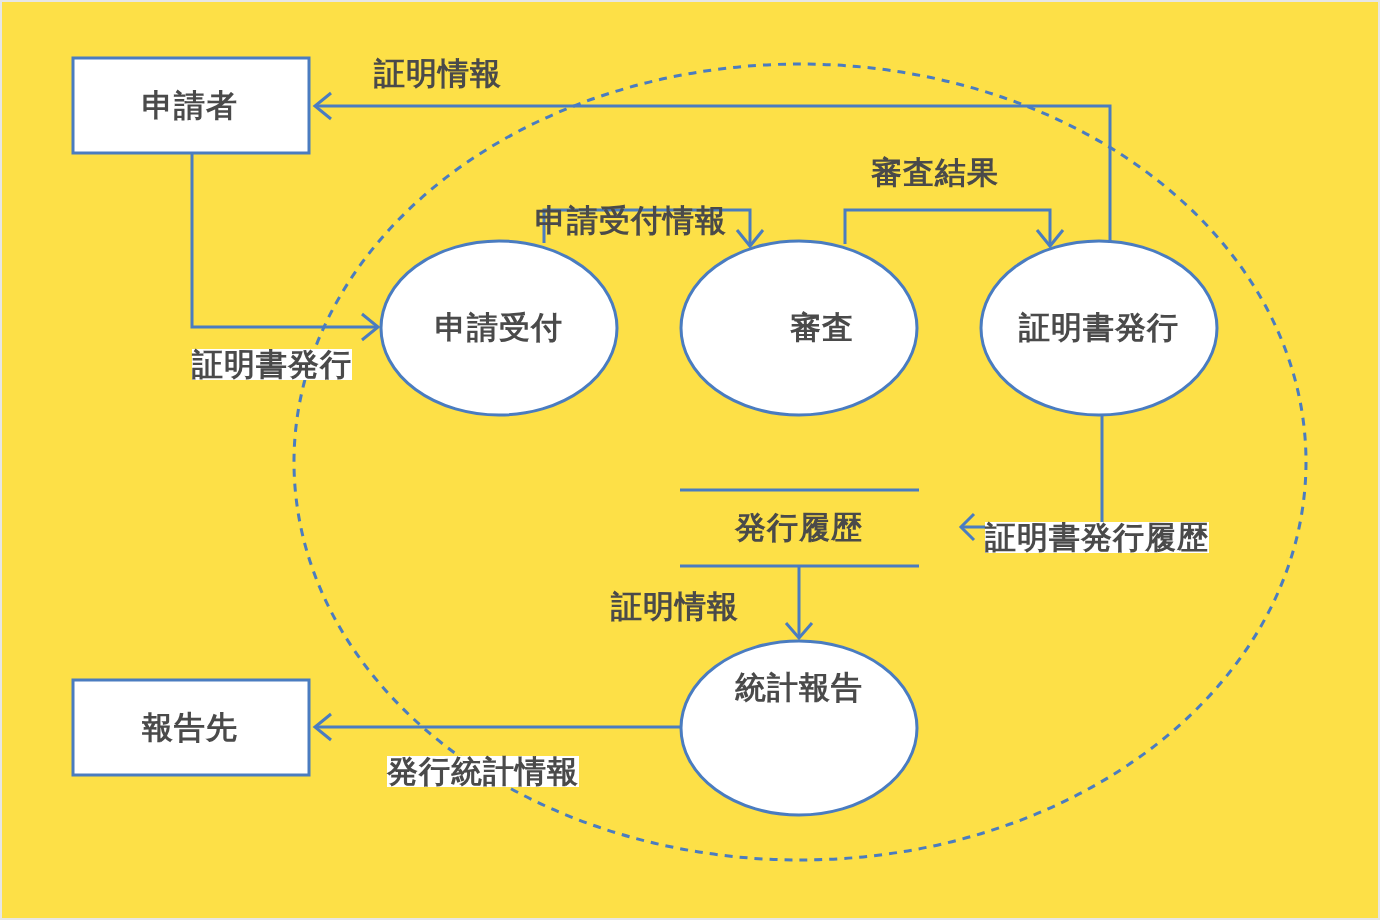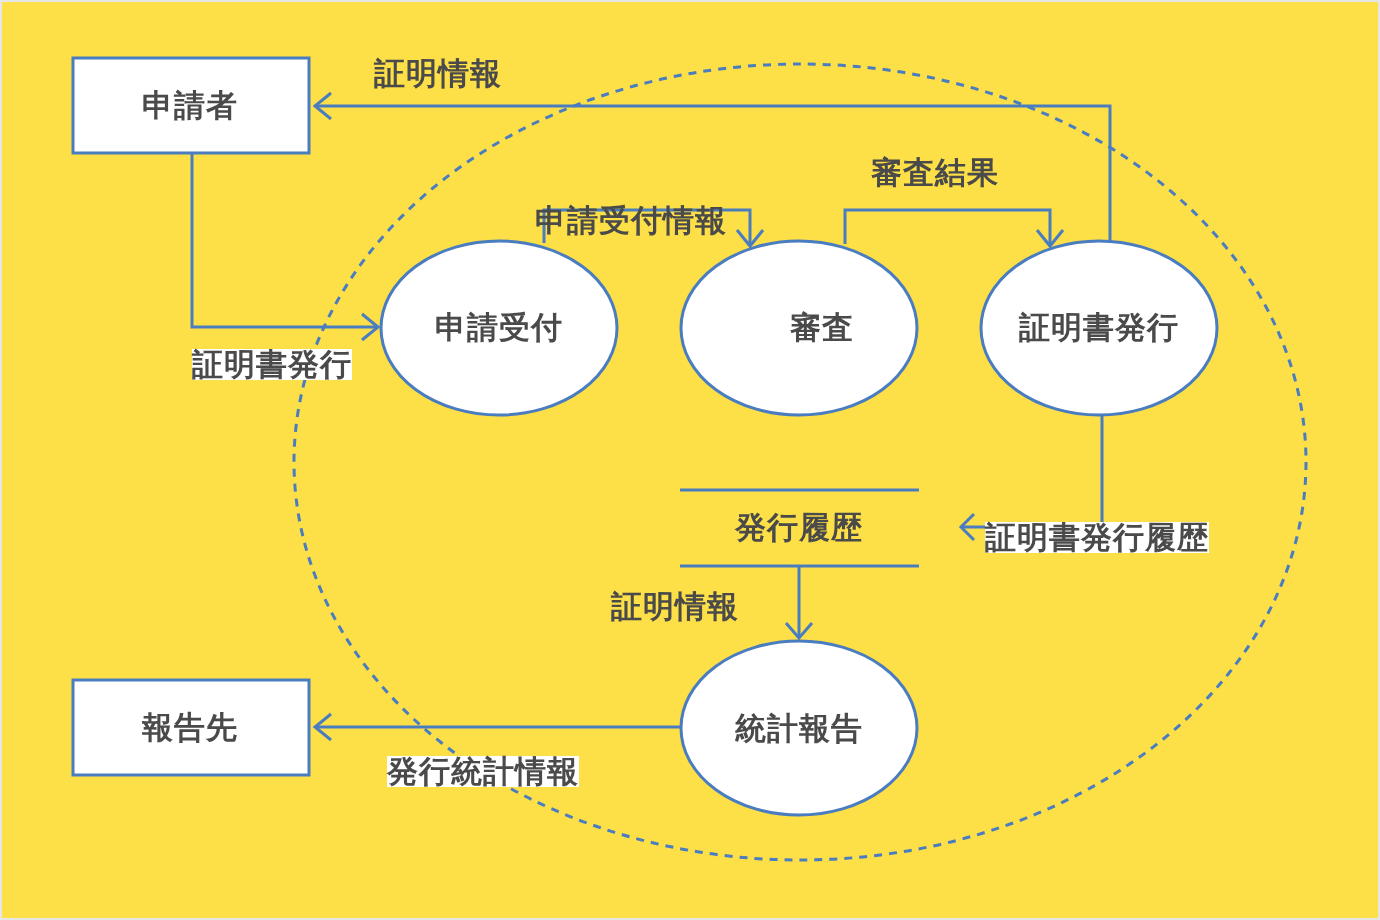--- a/index.html
+++ b/index.html
@@ -70,21 +70,21 @@
       <polyline points="329,712 313,725 329,738"></polyline>
     </g>
   </svg>
 
   <div class="lbl center" style="left:188px; top:103px;">申請者</div>
   <div class="lbl center" style="left:188px; top:725px;">報告先</div>
 
   <div class="lbl center" style="left:497px; top:325px;text-align:center;">申請受付</div>
   <div class="lbl center" style="left:797px; top:325px;margin-left:23px;">審査</div>
   <div class="lbl center" style="left:1097px; top:325px;">証明書発行</div>
-  <div class="lbl center" style="left:797px; top:726px;text-align:right;">統計報告</div>
+  <div class="lbl center" style="left:797px; top:685px;text-align:right;">統計報告</div>
 
   <div class="lbl center" style="left:797px; top:525px;">発行履歴</div>
 
   <div class="lbl bg" style="left:190px; top:347px;">証明書発行</div>
   <div class="lbl" style="left:533px; top:155px;margin-top:48px;">申請受付情報</div>
   <div class="lbl" style="left:869px; top:155px;">審査結果</div>
   <div class="lbl" style="left:372px; top:56px;">証明情報</div>
   <div class="lbl bg" style="left:983px; top:520px;">証明書発行履歴</div>
   <div class="lbl" style="left:609px; top:589px;">証明情報</div>
   <div class="lbl bg" style="left:385px; top:754px;">発行統計情報</div>

